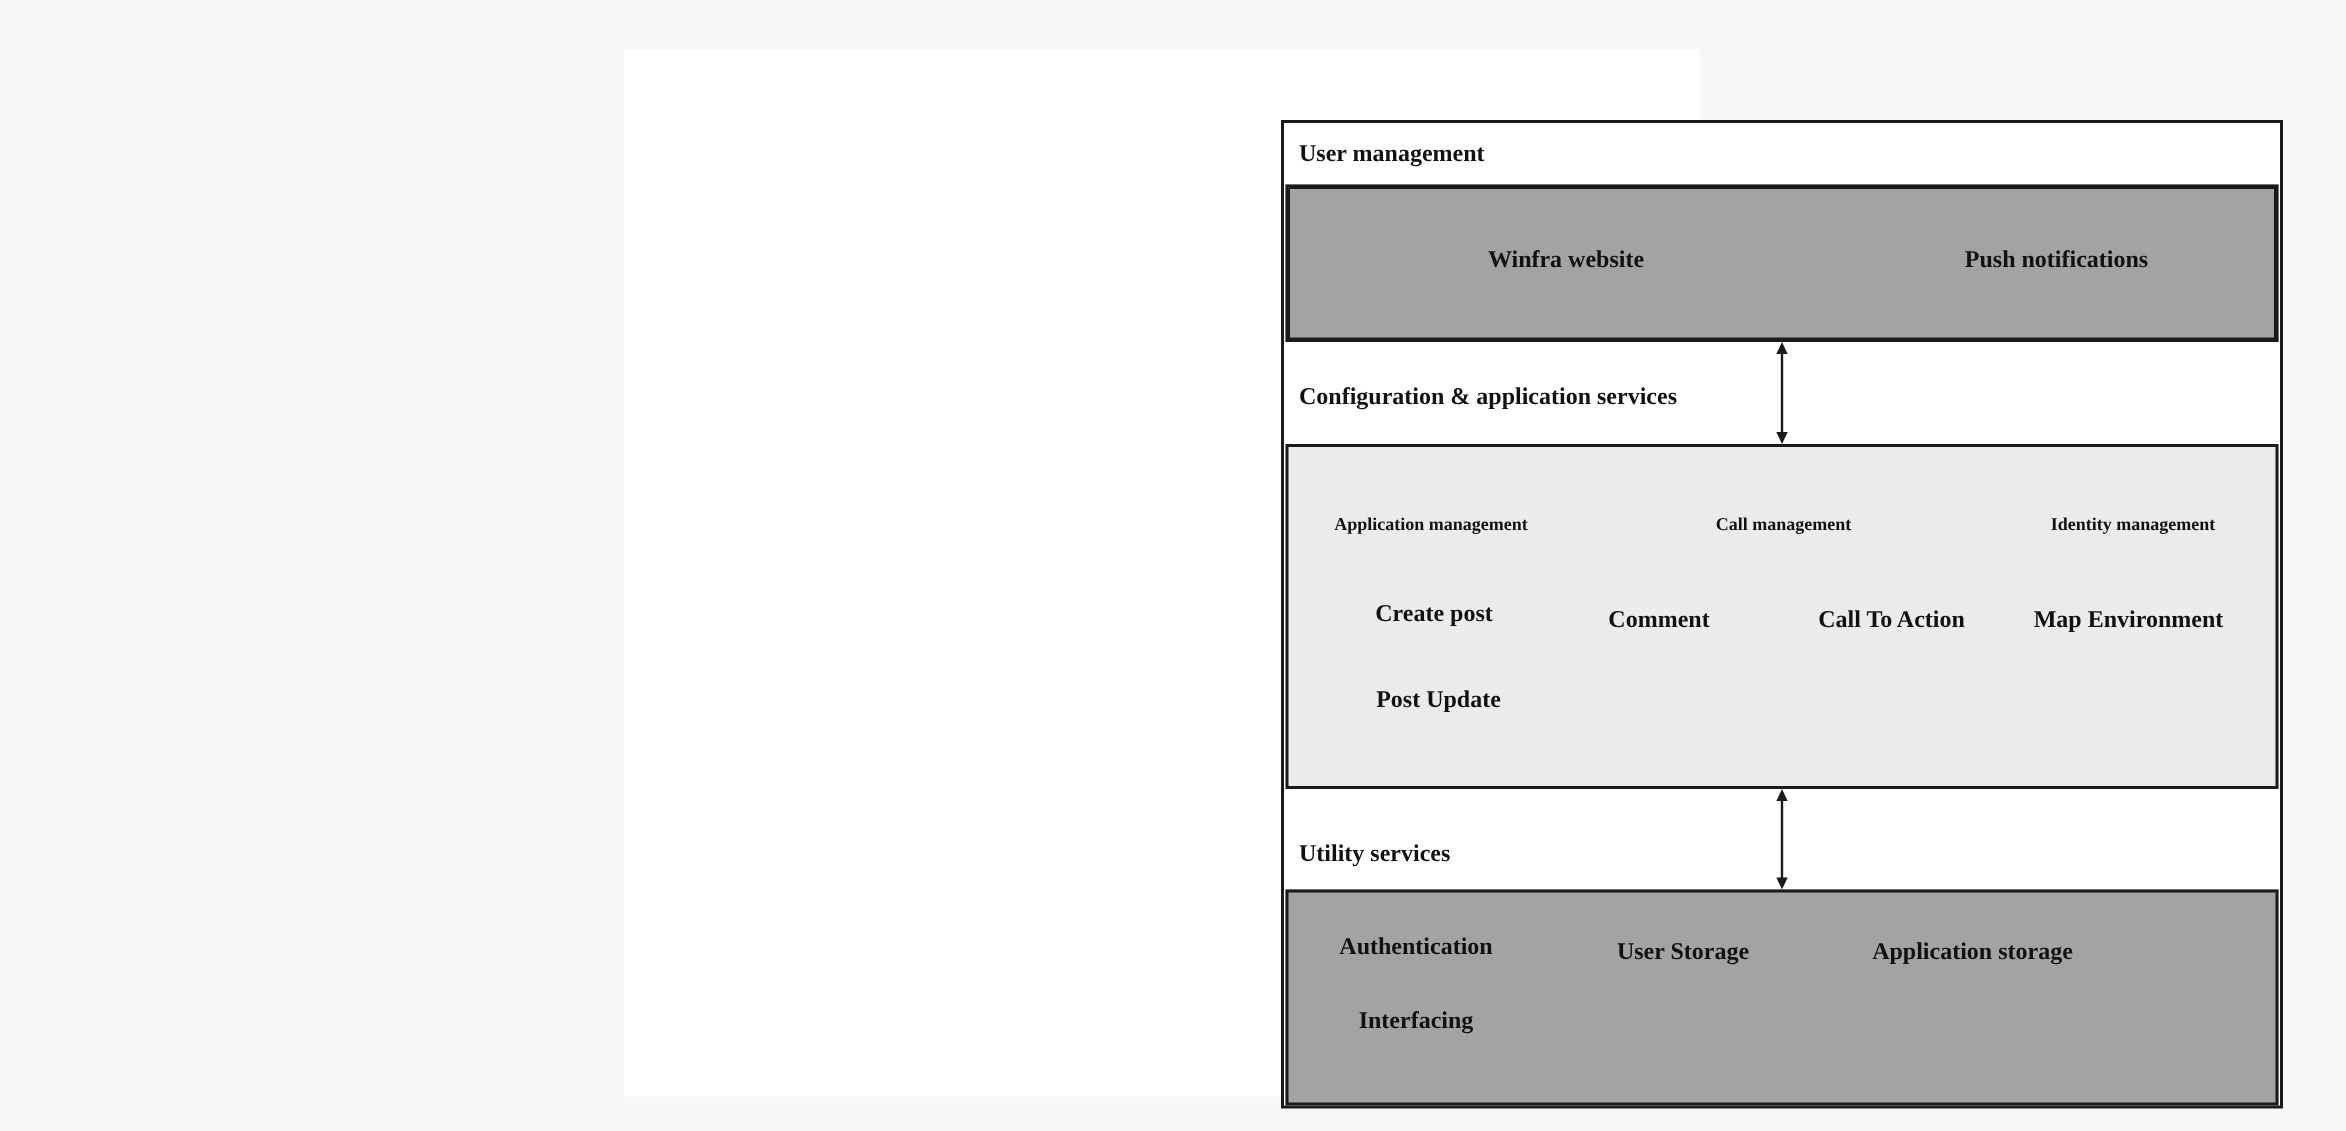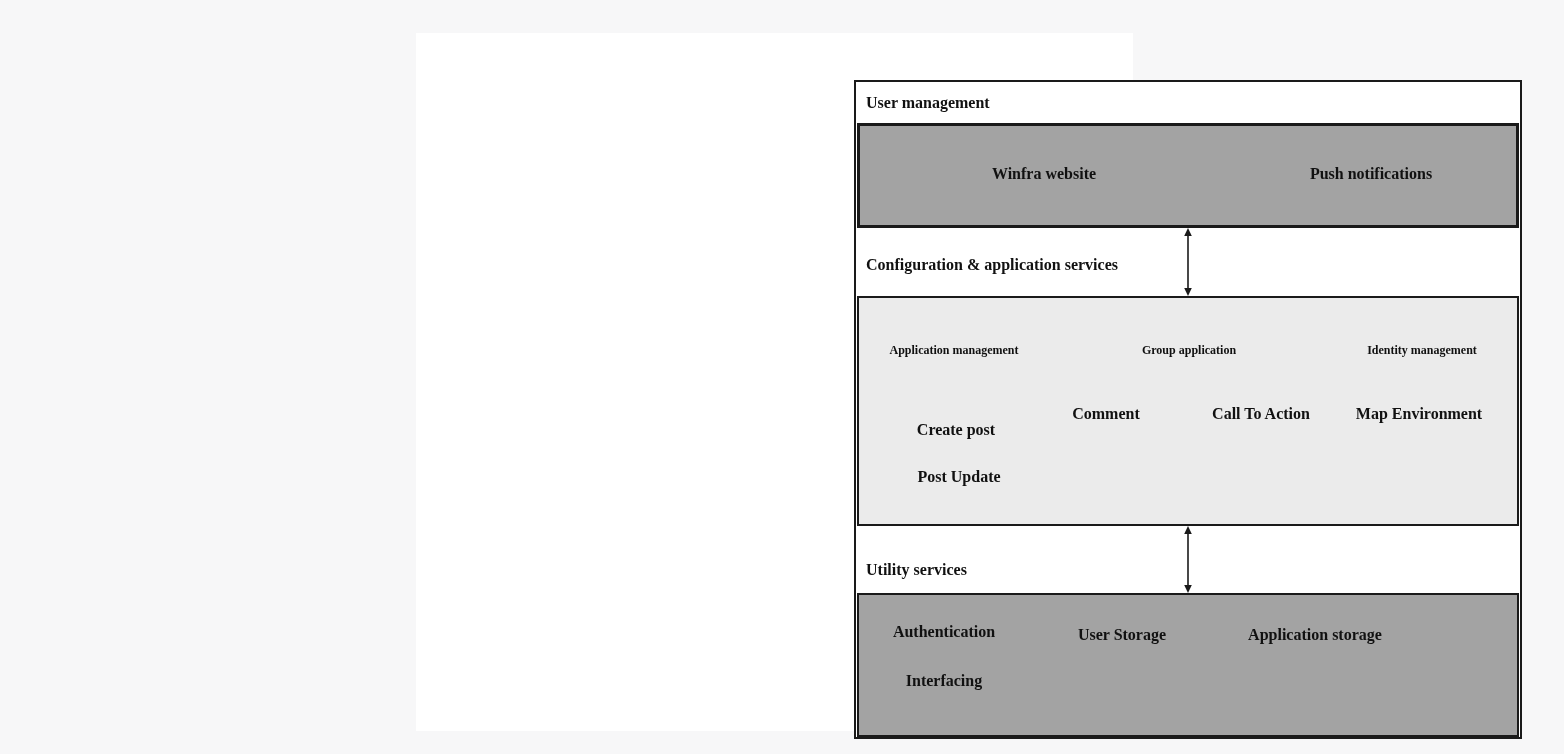--- a/index.html
+++ b/index.html
@@ -95,29 +95,29 @@
       <div class="strip-label" style="top: 183px;">Configuration &amp; application services</div>
 
       <svg class="arrow" style="left: 326px; top: 146px; height: 68px;" viewBox="0 0 12 68">
         <line x1="6" y1="4" x2="6" y2="64" stroke="#1a1a1a" stroke-width="1.6"></line>
         <polygon points="6,0 2.2,8 9.8,8" fill="#1a1a1a"></polygon>
         <polygon points="6,68 2.2,60 9.8,60" fill="#1a1a1a"></polygon>
       </svg>
 
       <div class="inner-box box-services">
         <div class="lbl2" style="left: 95px; top: 52px; width: 130px;">Application management</div>
-        <div class="lbl2" style="left: 330px; top: 52px;">Group application</div>
+        <div class="lbl2" style="left: 330px; top: 52px;">Call management</div>
         <div class="lbl2" style="left: 563px; top: 52px;">Identity management</div>
 
-        <div class="lbl" style="left: 97px; top: 132px; text-align: right;">Create post</div>
+        <div class="lbl" style="left: 97px; top: 112px; text-align: right;">Create post</div>
         <div class="lbl" style="left: 247px; top: 116px;">Comment</div>
         <div class="lbl" style="left: 402px; top: 116px;">Call To Action</div>
         <div class="lbl" style="left: 560px; top: 116px;">Map Environment</div>
 
-        <div class="lbl" style="left: 100px; top: 179px; text-align: center;">Post Update</div>
+        <div class="lbl" style="left: 100px; top: 169px; text-align: center;">Post Update</div>
       </div>
 
       <div class="strip-label" style="top: 488px;">Utility services</div>
 
       <svg class="arrow" style="left: 326px; top: 444px; height: 67px;" viewBox="0 0 12 67">
         <line x1="6" y1="4" x2="6" y2="63" stroke="#1a1a1a" stroke-width="1.6"></line>
         <polygon points="6,0 2.2,8 9.8,8" fill="#1a1a1a"></polygon>
         <polygon points="6,67 2.2,59 9.8,59" fill="#1a1a1a"></polygon>
       </svg>
 

